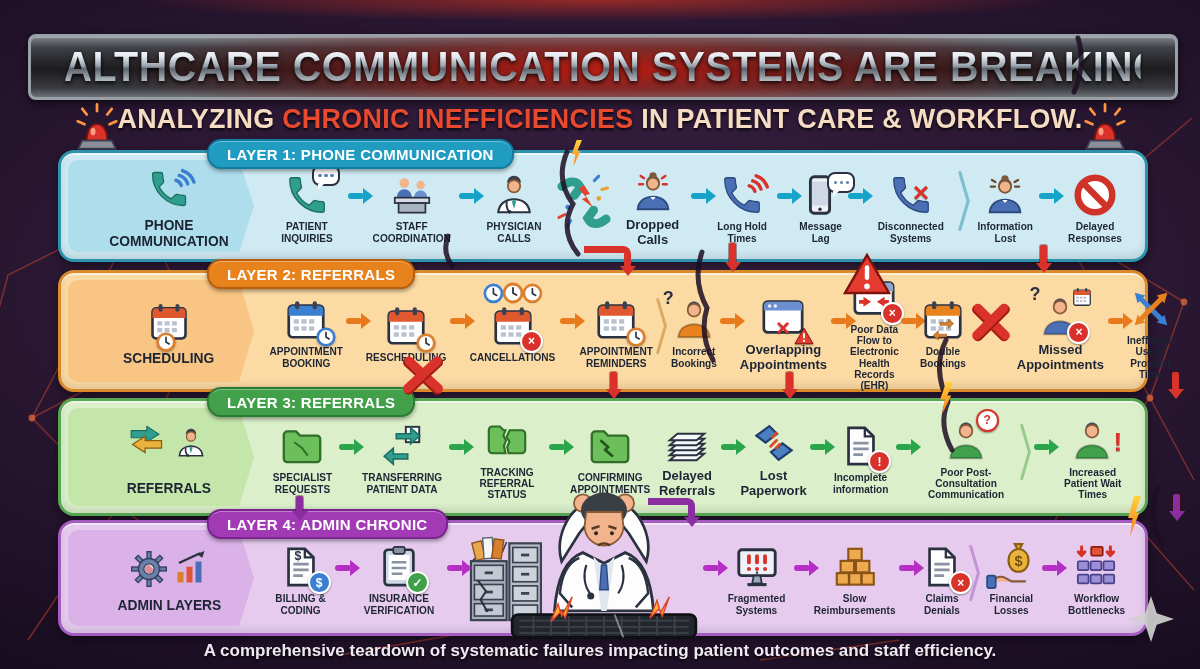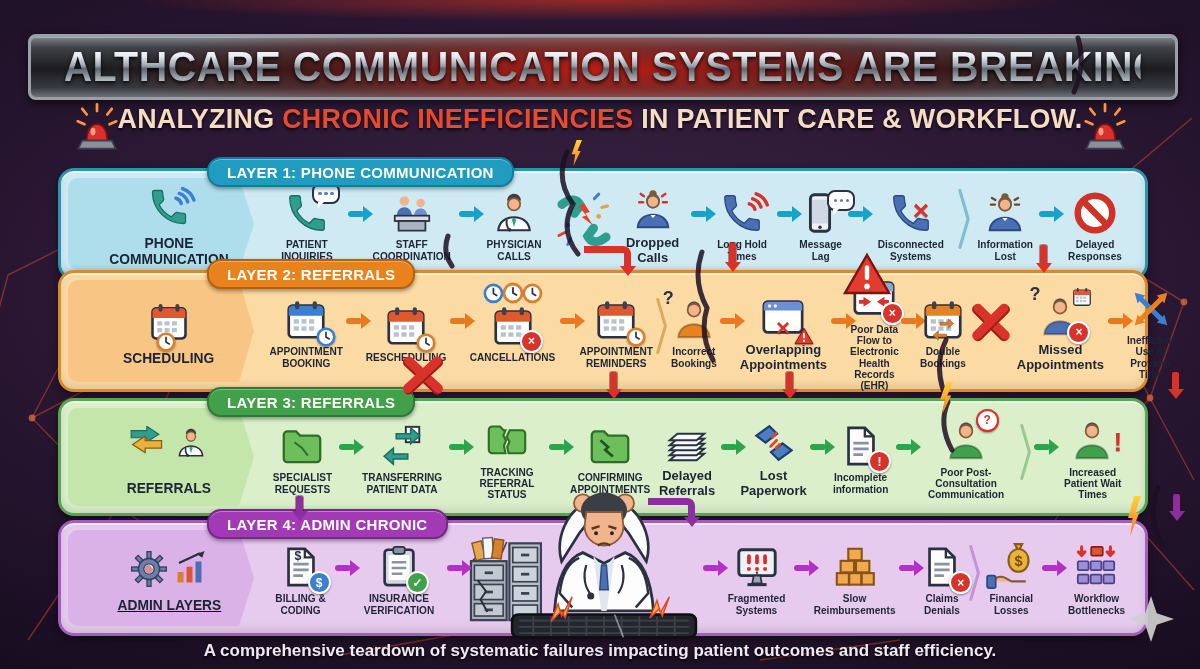--- a/index.html
+++ b/index.html
@@ -27,39 +27,39 @@
     font-weight:800;font-size:28px;letter-spacing:.3px;transform:scaleX(.96);
     color:#f5dcc2;text-shadow:0 2px 3px rgba(0,0,0,.8);white-space:nowrap;}
   .subtitle .hl{color:#e84a2e;}
   
   .siren{position:absolute;width:46px;height:50px;z-index:3;}
   .sparkle{position:absolute;z-index:3;}
   
   .band{position:absolute;left:58px;width:1084px;z-index:2;border-radius:16px;border:3px solid;
     display:flex;align-items:stretch;
     box-shadow:inset 0 2px 0 rgba(255,255,255,.55), inset 0 -4px 8px rgba(0,0,0,.10), 0 3px 8px rgba(0,0,0,.45);}
-  .band.b1{top:150px;height:106px;background:#cfeaf3;border-color:#2d93ad;margin-top:18px;}
+  .band.b1{top:150px;height:106px;background:#cfeaf3;border-color:#2d93ad;}
   .band.b2{top:270px;height:116px;background:#fbdaa4;border-color:#d98a2b;}
   .band.b3{top:398px;height:112px;background:#daefca;border-color:#57a653;}
   .band.b4{top:520px;height:110px;background:#e6cbee;border-color:#a45cc0;}
   .pill{position:absolute;top:-14px;left:146px;height:26px;z-index:7;display:flex;align-items:center;
     padding:0 18px;border-radius:14px;border:2px solid rgba(0,0,0,.25);
     font-weight:700;font-size:15px;color:#fff;letter-spacing:.3px;white-space:nowrap;
     box-shadow:0 2px 4px rgba(0,0,0,.4), inset 0 1px 0 rgba(255,255,255,.35);}
   .b1 .pill{background:#1f9cc0;border-color:#0e7da0;}
   .b2 .pill{background:#e8821c;border-color:#b95f0a;}
   .b3 .pill{background:#43a04a;border-color:#2a7c33;}
   .b4 .pill{background:#a23ab5;border-color:#7c2390;}
   .bbadge{flex:0 0 138px;margin:7px 0 7px 7px;position:relative;display:flex;flex-direction:column;
     align-items:center;justify-content:center;gap:3px;padding-right:16px;
     border-radius:10px;clip-path:polygon(0 0,calc(100% - 15px) 0,100% 50%,calc(100% - 15px) 100%,0 100%);padding-left:32px;}
   .b1 .bbadge{background:#aeddec;}
   .b2 .bbadge{background:#f8c584;}
   .b3 .bbadge{background:#c4e6ab;gap:12px;}
-  .b4 .bbadge{background:#dab2e8;text-decoration:underline;}
+  .b4 .bbadge{background:#dab2e8;}
   .bbadge .blabel{font-weight:700;font-size:15px;line-height:1.02;color:#1c2433;text-align:center;transform:scaleX(.92);}
   .badge-ic{height:50px;display:flex;align-items:center;justify-content:center;gap:4px;}
   .steps{flex:1;display:flex;align-items:center;justify-content:space-between;padding:4px 12px 0 14px;gap:2px;}
   .step{display:flex;flex-direction:column;align-items:center;gap:3px;flex:0 1 auto;}
   .step .lbl{font-weight:700;font-size:10.5px;line-height:1.08;color:#1d2534;text-align:center;transform:scaleX(.96);}
   .step.emph .lbl{font-size:13.5px;}
   .ic{position:relative;width:46px;height:46px;flex:0 0 auto;display:flex;align-items:center;justify-content:center;}
   .ic>svg.main{width:100%;height:100%;overflow:visible;}
   .ovl{position:absolute;right:-7px;bottom:-4px;width:19px;height:19px;border-radius:50%;border:2px solid #fff;
     display:flex;align-items:center;justify-content:center;font:700 12px/1 "Liberation Sans",sans-serif;color:#fff;

